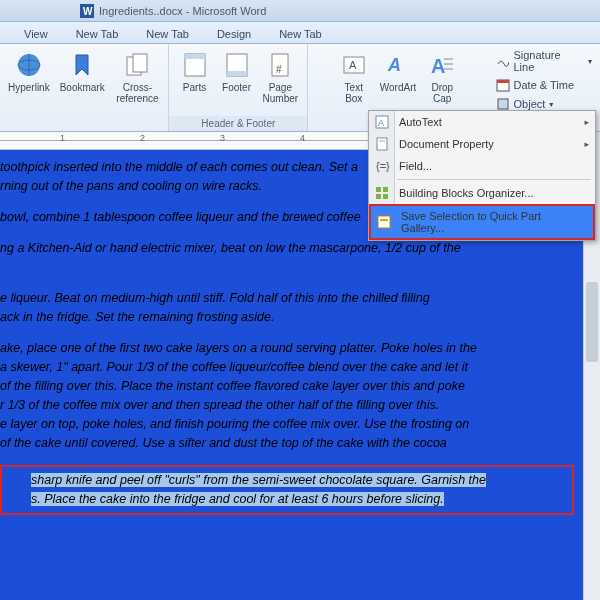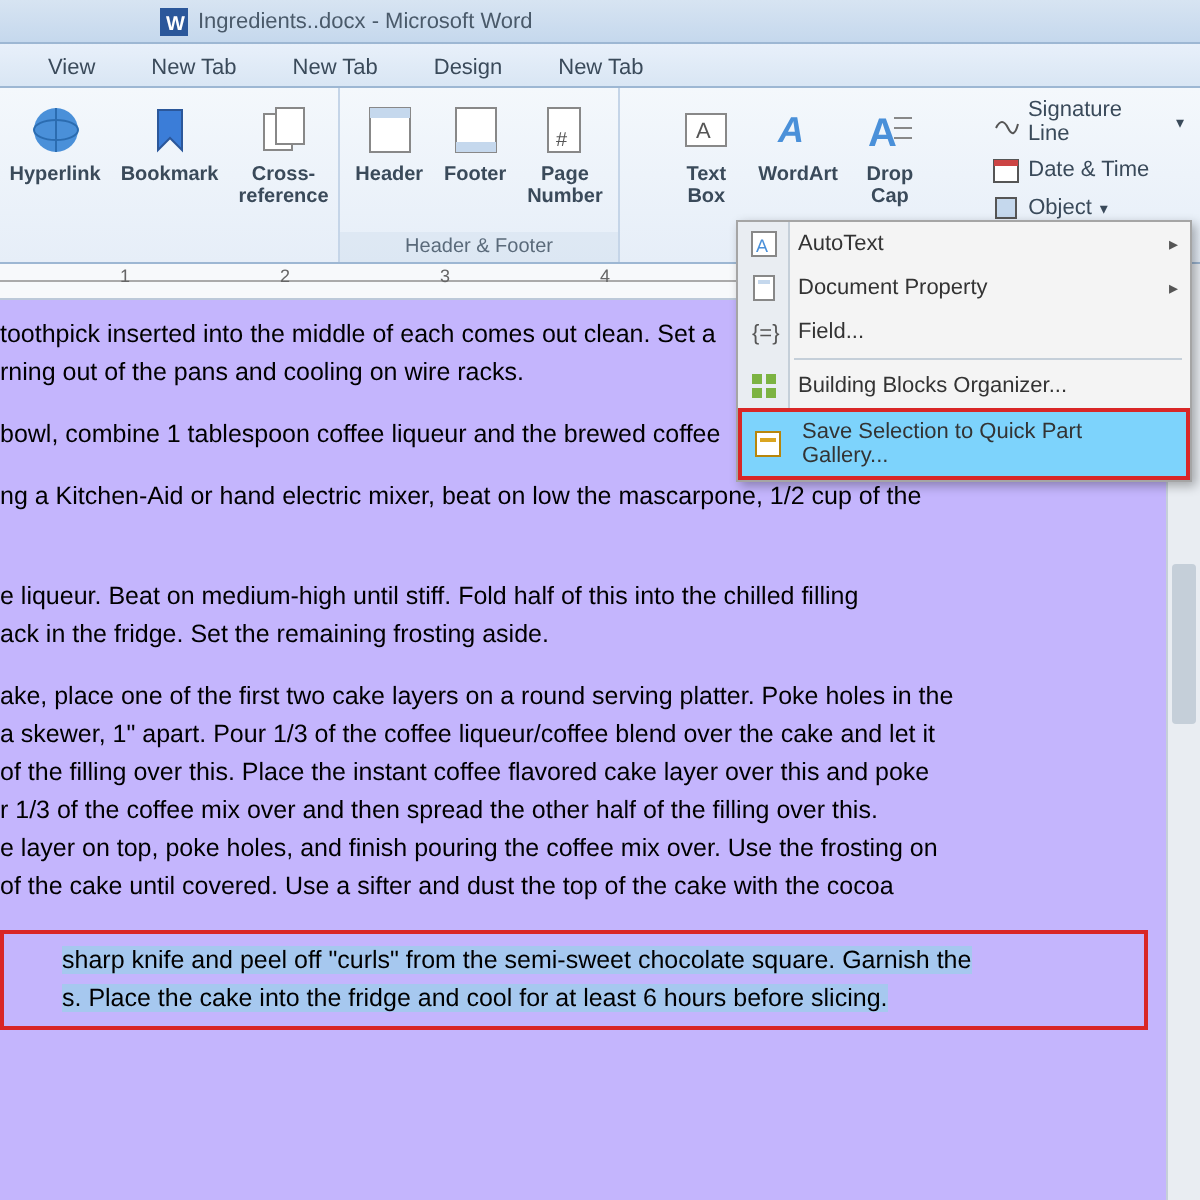--- a/index.html
+++ b/index.html
@@ -12,41 +12,41 @@
 .tab { padding: 3px 14px; font-size: 11px; color: #3a4a5a; cursor: pointer; }
 
 .ribbon { height: 88px; background: linear-gradient(#f4f8fc, #e6eef8); border-bottom: 1px solid #9db7d3; display: flex; position: relative; }
 .ribbon-group { border-right: 1px solid #c5d5e8; padding: 2px 4px 0 4px; display: flex; flex-direction: column; align-items: center; height: 100%; position: relative; }
 .ribbon-group-items { display: flex; flex: 1; align-items: flex-start; gap: 2px; }
 .ribbon-group-label { font-size: 10px; color: #5a6a7a; text-align: center; padding: 2px 0; width: 100%; background: rgba(200,215,232,0.3); position: absolute; bottom: 0; left: 0; }
 
 .ribbon-btn { display: flex; flex-direction: column; align-items: center; padding: 2px 3px; cursor: pointer; border: 1px solid transparent; border-radius: 2px; }
 .ribbon-btn.active { background: linear-gradient(#fde69a, #fbd670); border: 1px solid #c9a23f; }
 .ribbon-btn-icon { width: 32px; height: 32px; display: flex; align-items: center; justify-content: center; }
-.ribbon-btn-label { font-size: 10px; color: #3a4a5a; text-align: center; line-height: 11px; margin-top: 1px; font-weight: bold; }
+.ribbon-btn-label { font-size: 10px; color: #3a4a5a; text-align: center; line-height: 11px; margin-top: 1px; }
 
 .ribbon-right { display: flex; flex-direction: column; padding: 4px 6px; gap: 3px; }
 .ribbon-small { display: flex; align-items: center; gap: 4px; font-size: 11px; color: #3a4a5a; cursor: pointer; padding: 1px 2px; }
 
 .ruler { height: 18px; background: #f7f9fb; border-bottom: 1px solid #bcc9d9; position: relative; font-size: 9px; color: #666; }
 .ruler::before { content: ''; position: absolute; left: 0; right: 0; top: 8px; height: 1px; background: #aaa; }
 .ruler span { position: absolute; top: 1px; }
 
-.doc-area { padding: 8px 0 0 0; background: #c4b5fd; height: 450px; overflow: hidden; position: relative; }
+.doc-area { padding: 8px 0 0 0; background: #1d4ed8; height: 450px; overflow: hidden; position: relative; font-style: italic; }
 .doc-text { font-size: 12.5px; line-height: 19px; color: #000; font-family: Calibri, sans-serif; padding-right: 26px; }
 .doc-text p { margin-bottom: 12px; }
 
 .selection { background: #a6c8ef; margin-left: 27px; }
 .highlight-box { border: 2px solid #d92626; padding: 4px 2px; margin-top: 6px; }
 
 .dropdown-menu { position: absolute; top: 110px; left: 368px; width: 228px; background: #f4f4f4; border: 1px solid #a5a5a5; box-shadow: 2px 2px 5px rgba(0,0,0,0.3); z-index: 100; }
 .menu-icon-col { position: absolute; left: 0; top: 0; bottom: 0; width: 26px; background: #e9edf2; border-right: 1px solid #c5cfd9; }
 .menu-item { display: flex; align-items: center; padding: 4px 6px 4px 30px; font-size: 11px; color: #333; cursor: pointer; position: relative; min-height: 22px; }
 .menu-item.has-sub::after { content: '▸'; position: absolute; right: 6px; font-size: 9px; color: #555; }
-.menu-item.highlighted { border: 2px solid #d92626; background: #7dd3fc; }
+.menu-item.highlighted { border: 2px solid #d92626; background: #3b82f6; }
 .menu-item .mi-icon { position: absolute; left: 4px; width: 18px; height: 18px; display: flex; align-items: center; justify-content: center; }
 .menu-sep { height: 1px; background: #c5cfd9; margin: 2px 4px 2px 28px; }
 
 .scrollbar { position: absolute; right: 0; top: 132px; bottom: 0; width: 17px; background: #e9edf2; border-left: 1px solid #c5cfd9; }
 .scroll-thumb { position: absolute; left: 2px; right: 2px; top: 150px; height: 80px; background: #c5cfd9; border-radius: 2px; }
 </style>
 </head>
 <body>
 
 <div class="title-bar">
@@ -100,21 +100,21 @@
 
   <div class="ribbon-group" style="width:140px">
     <div class="ribbon-group-items">
       <div class="ribbon-btn">
         <div class="ribbon-btn-icon">
             <svg width="28" height="28">
               <rect x="4" y="3" width="20" height="22" fill="#fff" stroke="#888"></rect>
               <rect x="4" y="3" width="20" height="5" fill="#c5d8ed"></rect>
             </svg>
           </div>
-        <div class="ribbon-btn-label">Header</div>
+        <div class="ribbon-btn-label">Parts</div>
       </div>
       <div class="ribbon-btn">
         <div class="ribbon-btn-icon">
             <svg width="28" height="28">
               <rect x="4" y="3" width="20" height="22" fill="#fff" stroke="#888"></rect>
               <rect x="4" y="20" width="20" height="5" fill="#c5d8ed"></rect>
             </svg>
           </div>
         <div class="ribbon-btn-label">Footer</div>
       </div>

